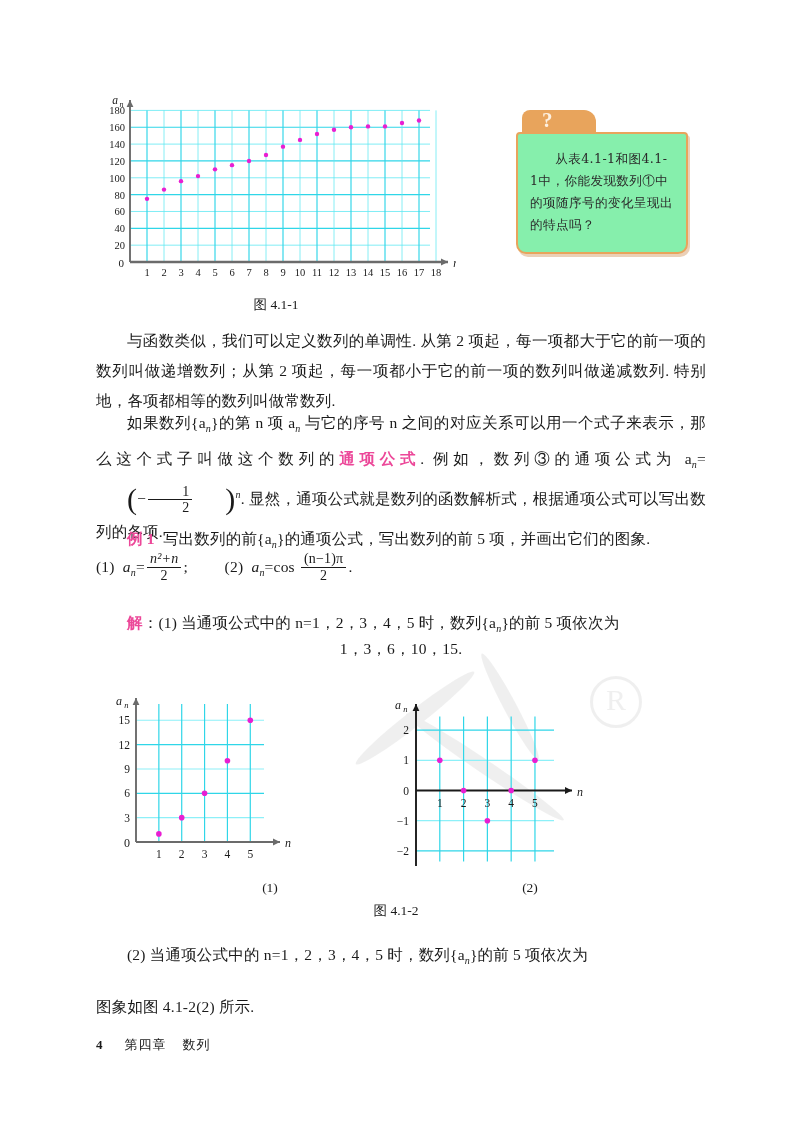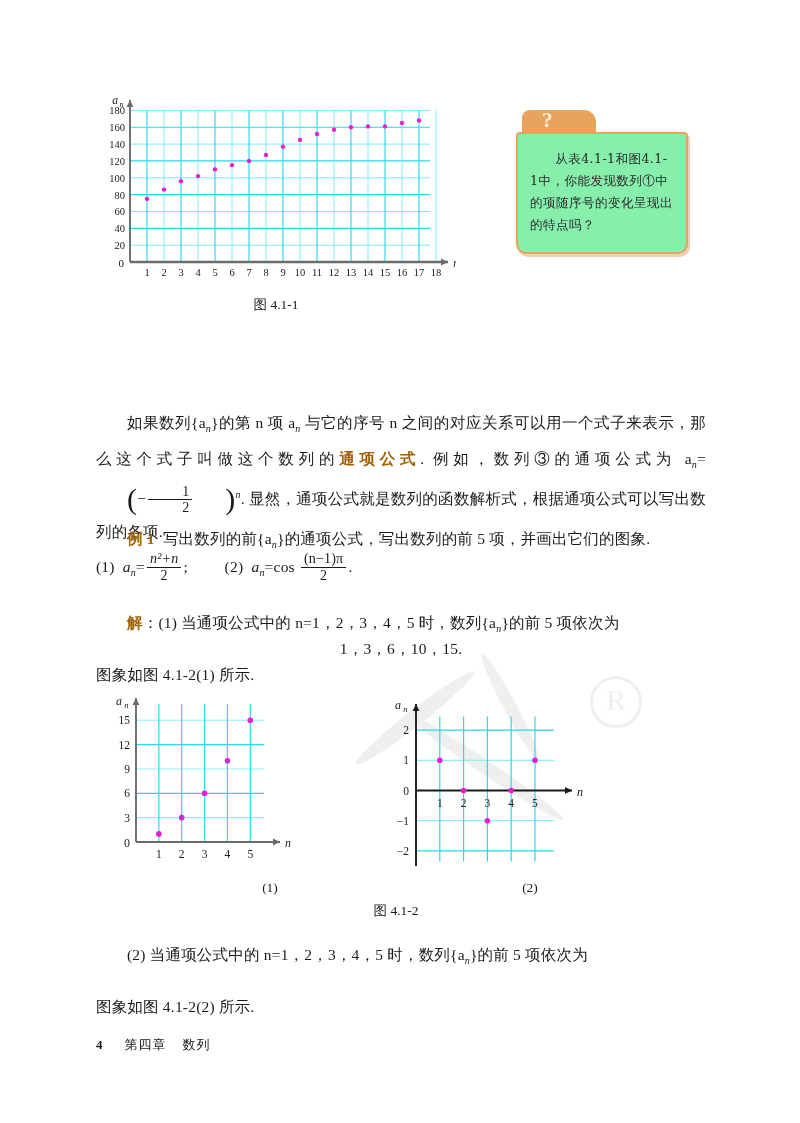--- a/index.html
+++ b/index.html
@@ -34,21 +34,21 @@
   .wm-strokeC{left:120px;top:30px;width:120px;height:13px;transform:rotate(62deg);}
 
   
   .para{
     font-size:15.5px;line-height:30px;
     letter-spacing:.2px;
     text-align:justify;
     position:relative;z-index:2;
   }
   .indent{text-indent:2em;}
-  .kw{color:#a16207;font-weight:bold;}
+  .kw{color:#ec4899;font-weight:bold;}
   .mi{font-style:italic;font-family:"Liberation Serif",serif;}
 
   
   .frac{display:inline-block;vertical-align:middle;text-align:center;
         font-size:14px;line-height:1.12;margin:0 2px;position:relative;top:-1px;}
   .frac .num{display:block;border-bottom:1.1px solid #1a1a1a;padding:0 3px;}
   .frac .den{display:block;padding:0 3px;}
   .paren-big{display:inline-block;font-size:30px;vertical-align:middle;
              line-height:.8;position:relative;top:-2px;font-family:"Liberation Serif",serif;}
   .sup{font-size:10px;vertical-align:super;}
@@ -213,20 +213,21 @@
 
   <div class="note">
     <div class="note-tab">
       <span class="note-q">?</span>
     </div>
     <div class="note-body">
       <div class="note-text">从表4.1-1和图4.1-1中，你能发现数列①中的项随序号的变化呈现出的特点吗？</div>
     </div>
   </div>
 
+  <div class="para indent" id="p1">与函数类似，我们可以定义数列的单调性. 从第 2 项起，每一项都大于它的前一项的数列叫做递增数列；从第 2 项起，每一项都小于它的前一项的数列叫做递减数列. 特别地，各项都相等的数列叫做常数列.</div>
 
   <div class="para indent" id="p2">
     <span>如果数列{a</span><span class="sub mi">n</span><span>}的第 n 项 a</span><span class="sub mi">n</span><span> 与它的序号 n 之间的对应关系可以用一个式子来表示，那么这个式子叫做这个数列的</span><span class="kw">通项公式</span><span>. 例如，数列③的通项公式为 a</span><span class="sub mi">n</span><span>=</span><span class="nowrap"><span class="paren-big">(</span><span>−</span><span class="frac"><span class="num">1</span><span class="den">2</span></span><span class="paren-big">)</span><span class="sup mi">n</span></span><span>. 显然，通项公式就是数列的函数解析式，根据通项公式可以写出数列的各项.</span>
   </div>
 
   <div class="para indent" id="ex-head">
     <span class="kw">例 1</span>&nbsp;&nbsp;<span>写出数列的前{a</span><span class="sub mi">n</span><span>}的通项公式，写出数列的前 5 项，并画出它们的图象.</span>
   </div>
 
   <div class="para" id="ex-formulas">
@@ -234,21 +235,20 @@
     <span class="mi">a</span><span class="sub mi">n</span><span>=</span><span class="frac"><span class="num mi">n²+n</span><span class="den">2</span></span><span>;</span>
     &nbsp;&nbsp;&nbsp;&nbsp;&nbsp;&nbsp;&nbsp;
     <span>(2)</span>&nbsp;
     <span class="mi">a</span><span class="sub mi">n</span><span>=cos</span>&nbsp;<span class="frac"><span class="num">(n−1)π</span><span class="den">2</span></span><span>.</span>
   </div>
 
   <div class="para indent" id="sol1">
     <span class="kw">解</span><span>：</span><span>(1)</span>&nbsp;<span>当通项公式中的 n=1，2，3，4，5 时，数列{a</span><span class="sub mi">n</span><span>}的前 5 项依次为</span>
   </div>
   <div class="para" id="sol1-vals">1，3，6，10，15.</div>
-  <div class="para" id="sol1-fig">图象如图 4.1-2(1) 所示.</div>
 
   <div id="small-charts">
     <svg id="svg-s1" width="200" height="200">
         <line x1="40" y1="127.6470588235294" x2="168" y2="127.6470588235294" stroke="#8df0f8" stroke-width="1.1"></line>
         <line x1="40" y1="103.29411764705881" x2="168" y2="103.29411764705881" stroke="#2fd6e8" stroke-width="1.3"></line>
         <line x1="40" y1="78.94117647058823" x2="168" y2="78.94117647058823" stroke="#8df0f8" stroke-width="1.1"></line>
         <line x1="40" y1="54.58823529411764" x2="168" y2="54.58823529411764" stroke="#2fd6e8" stroke-width="1.3"></line>
         <line x1="40" y1="30.235294117647058" x2="168" y2="30.235294117647058" stroke="#8df0f8" stroke-width="1.1"></line>
         <line x1="62.85714285714286" y1="14" x2="62.85714285714286" y2="152" stroke="#2fd6e8" stroke-width="1.2"></line>
         <line x1="85.71428571428572" y1="14" x2="85.71428571428572" y2="152" stroke="#2fd6e8" stroke-width="1.2"></line>

